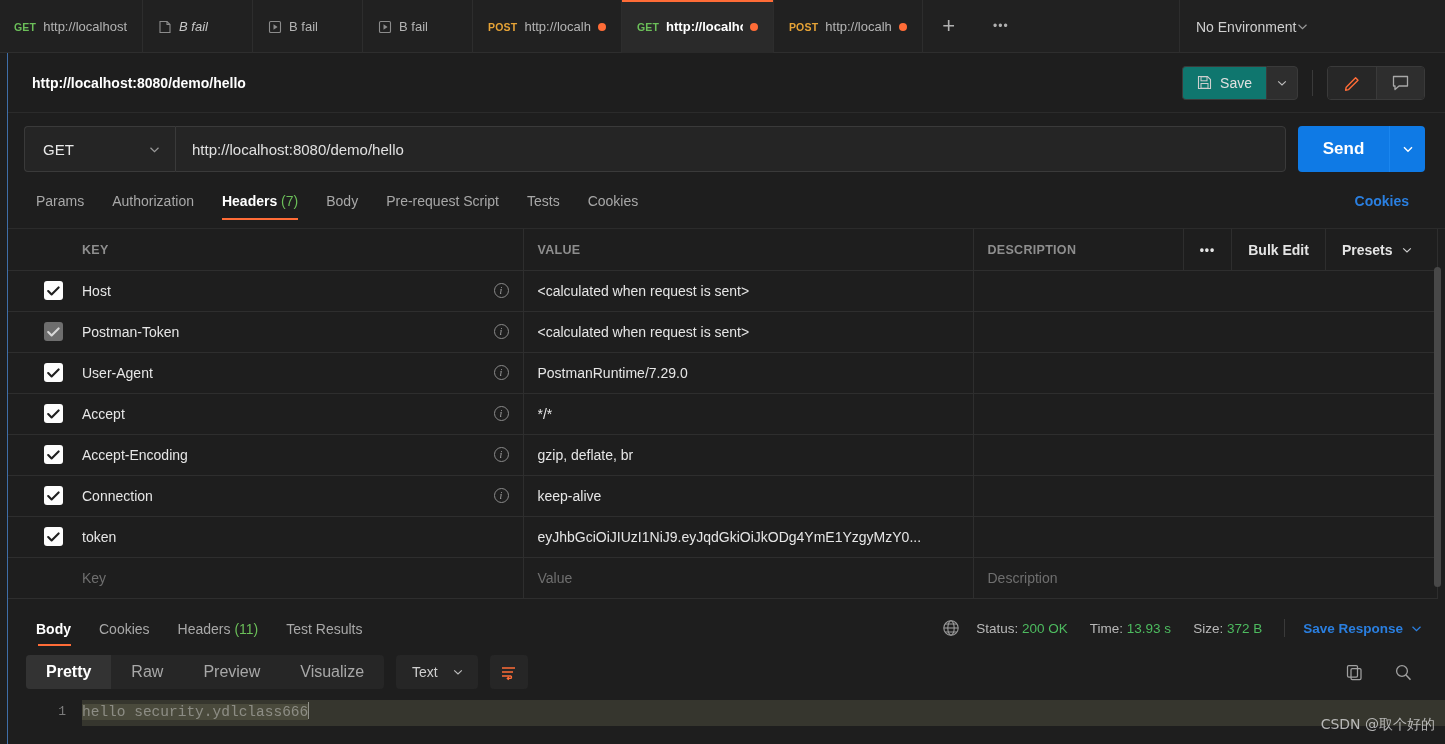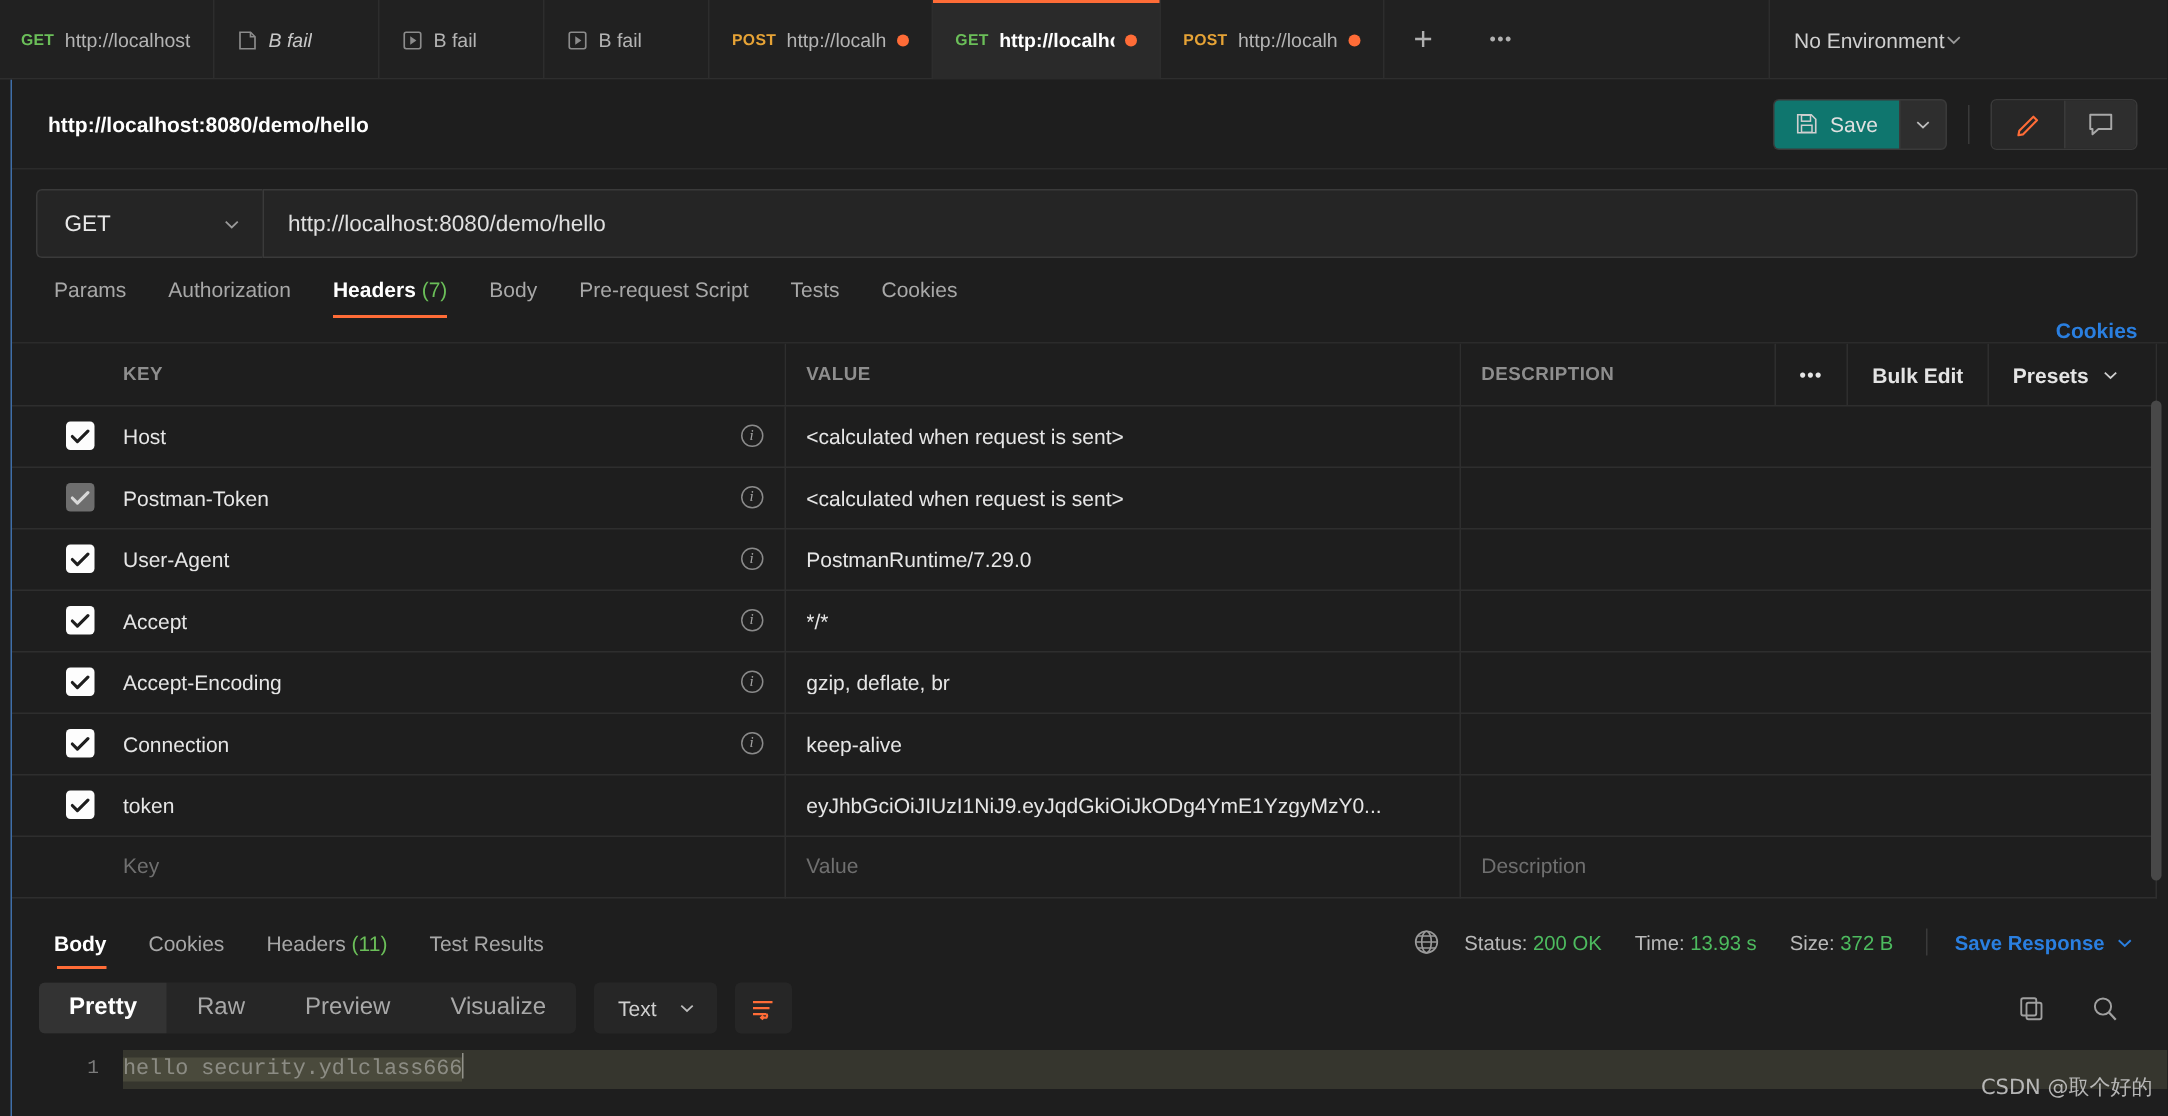--- a/index.html
+++ b/index.html
@@ -121,23 +121,22 @@
   }
   .send-caret {
     width: 36px; background: #0f7ae5; border-radius: 0 4px 4px 0;
     display: flex; align-items: center; justify-content: center;
     border-left: 1px solid #1a86ef; color: #fff; cursor: pointer;
   }
 
   
   .reqtabs {
     position: absolute; left: 8px; top: 185px; width: 1437px; height: 44px;
-    display: flex; align-items: flex-start; padding: 0 20px 0 16px;
+    display: flex; align-items: center; padding: 0 36px 0 16px;
     border-bottom: 1px solid #2b2b2b;
-    flex-direction: column;
   }
   .rtab {
     position: relative; padding: 0 14px 11px 14px; font-size: 14px;
     color: #a8a8a8; cursor: pointer; white-space: nowrap;
   }
   .rtab:first-child { padding-left: 12px; }
   .rtab.active { color: #fff; font-weight: bold; }
   .rtab.active::after {
     content: ""; position: absolute; left: 14px; right: 14px; bottom: 0;
     height: 2px; background: #ff6c37;
@@ -387,20 +386,30 @@
 
   <div class="urlrow">
     <div class="methodbox">
       <span>GET</span>
       <svg width="13" height="13" viewBox="0 0 13 13">
         <path d="M2.5 4.8 L6.5 8.6 L10.5 4.8" stroke="#9a9a9a" stroke-width="1.2" fill="none"></path>
       </svg>
     </div>
     <div class="urlbox">
       <span>http://localhost:8080/demo/hello</span>
+    </div>
+    <div class="sendgrp">
+      <div class="send-btn">
+        <span>Send</span>
+      </div>
+      <div class="send-caret">
+        <svg width="14" height="14" viewBox="0 0 14 14">
+          <path d="M3 5.2 L7 9.2 L11 5.2" stroke="#ffffff" stroke-width="1.4" fill="none"></path>
+        </svg>
+      </div>
     </div>
   </div>
 
   <div class="reqtabs">
     <div id="reqtabs-container" style="display:flex;align-items:flex-end;">
         <div class="rtab"><span>Params</span></div>
         <div class="rtab"><span>Authorization</span></div>
         <div class="rtab active"><span>Headers</span> <span class="cnt">(7)</span></div>
         <div class="rtab"><span>Body</span></div>
         <div class="rtab"><span>Pre-request Script</span></div>

